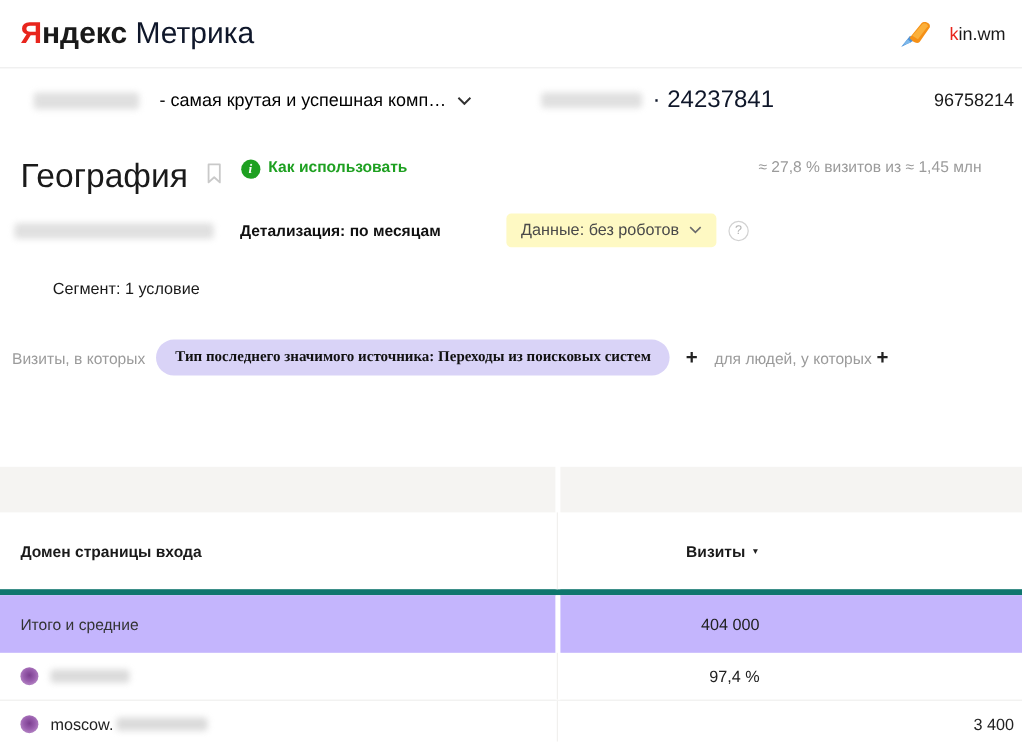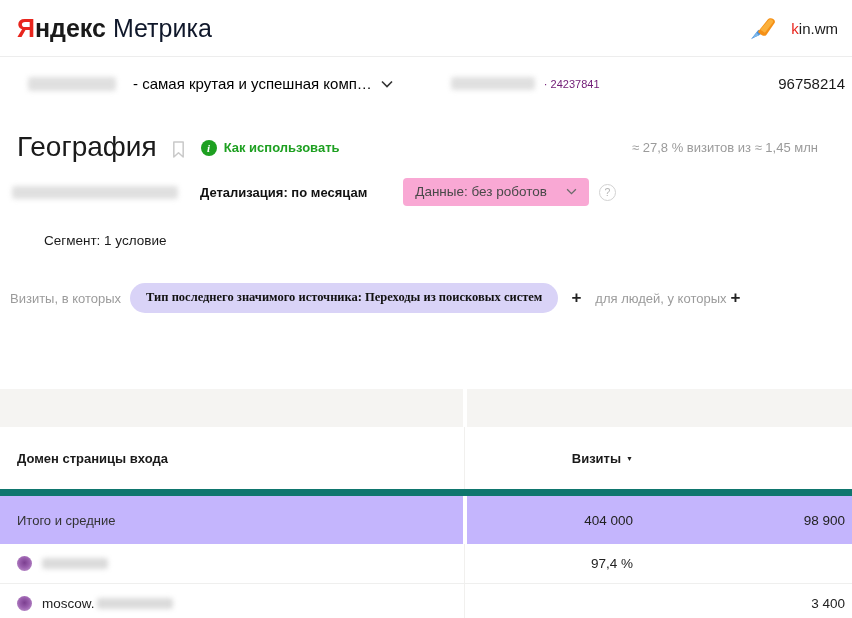--- a/index.html
+++ b/index.html
@@ -19,40 +19,40 @@
   .username .u-first { color:#e8251d; }
 
   
   .counterbar { height:53px; display:flex; align-items:center; padding:0 7px 0 28px; }
   .blur { display:inline-block; background:#c6c6c6; border-radius:3px;
     filter:blur(2.5px); opacity:.55; }
   .cb-name { width:88px; height:14px; margin-right:8px; }
   .cb-title { font-size:15px; color:#000; display:flex; align-items:center; gap:9px; cursor:pointer; }
   .chev { width:12px; height:8px; }
   .cb-domain { width:84px; height:13px; margin-left:58px; }
-  .cb-id { font-size:11px; color:#701a75; margin-left:9px; }
+  .cb-id { font-size:20px; color:#0f172a; margin-left:9px; }
   .cb-right { margin-left:auto; font-size:15px; color:#1a1a1a; }
 
   
-  .titlerow { margin-top:21px; padding:0 34px 0 17px; display:flex; align-items:center; }
+  .titlerow { margin-top:21px; padding:0 34px 0 17px; display:flex; }
   .page-title { font-size:28px; font-weight:400; color:#1a1a1a; }
   .bookmark { width:15px; height:19px; margin:4px 0 0 14px; cursor:pointer; }
   .info-dot { width:16px; height:16px; border-radius:50%; background:#1ea021; color:#fff;
     font:italic bold 11px "Liberation Serif", serif; line-height:16px; text-align:center;
     margin:2px 0 0 15px; }
   .howto { font-size:13px; font-weight:bold; color:#1ea021; margin-left:7px; cursor:pointer; }
   .sample-note { margin-left:auto; font-size:13px; color:#9b9b9b; }
 
   
   .filters { margin-top:15px; padding-left:12px; display:flex; align-items:center; }
   .date-blur { width:166px; height:13px; }
   .detail { font-size:13px; font-weight:bold; color:#111; margin-left:22px; cursor:pointer; }
-  .data-btn { margin-left:36px; background:#f9a8d4; border:none; border-radius:4px;
+  .data-btn { margin-left:55px; background:#fef9c3; border:none; border-radius:4px;
     padding:6px 12px 7px; font-family:inherit; font-size:13.5px; color:#494949;
-    display:flex; align-items:center; gap:19px; cursor:pointer; }
+    display:flex; align-items:center; gap:8px; cursor:pointer; }
   .data-btn .chev { width:11px; height:7px; }
   .help-dot { width:17px; height:17px; border-radius:50%; border:1px solid #d2d2d2;
     color:#b5b5b5; font-size:10.5px; line-height:15px; text-align:center; margin-left:10px; cursor:pointer; }
 
   
   .segment-label { margin-top:27px; padding-left:44px; font-size:13.5px; color:#1a1a1a; cursor:pointer; }
   .chiprow { margin-top:35px; padding-left:10px; display:flex; align-items:center; }
   .muted { font-size:13px; color:#9b9b9b; }
   .chip { background:#d9d3f7; border-radius:15px; padding:7px 16px 8px; margin:0 9px;
     font-size:12.5px; font-weight:bold; color:#111; cursor:pointer; white-space:nowrap;font-family:Liberation Serif, serif; }
@@ -63,21 +63,21 @@
   .table { margin-top:76px; }
   .trow { display:flex; }
   .lcell { width:463px; flex:none; display:flex; align-items:center; padding-left:17px; }
   .sep { width:4px; flex:none; background:#fff; }
   .row-white .sep { background:linear-gradient(#f1f0ee,#f1f0ee) 1px 0 / 1px 100% no-repeat #fff; }
   .rcell { flex:1; display:flex; align-items:center; }
   .col-visits { width:166px; text-align:right; }
   .col-visitors { flex:1; text-align:right; padding-right:7px; }
   .band { height:38px; }
   .band .lcell, .band .rcell { background:#f5f4f2; }
-  .thead { height:69px; border-bottom:7px solid #0f766e; }
+  .thead { height:69px; border-bottom:5px solid #0f766e; }
   .thead .lcell, .thead .col-visits, .thead .col-visitors { font-size:13px; font-weight:bold; color:#1a1a1a; }
   .thead .lcell, .thead .col-visits { cursor:pointer; }
   .sort-tri { font-size:7px; color:#222; margin-left:5px; vertical-align:2px; }
   .totals { height:48px; }
   .totals .lcell, .totals .rcell { background:#c4b5fd; }
   .totals .lcell { font-size:13px; color:#333; }
   .drow { height:39px; }
   .drow + .drow { border-top:1px solid #efefee; }
   .num { font-size:13.5px; color:#222; }
   .favicon { width:15px; height:15px; border-radius:50%; flex:none; margin-right:10px;
@@ -167,21 +167,20 @@
         <span>Визиты</span><span class="sort-tri">▼</span>
       </div>
     </div>
   </div>
 
   <div class="trow totals">
     <div class="lcell">Итого и средние</div>
     <div class="sep"></div>
     <div class="rcell">
       <div class="col-visits num">404 000</div>
-      <div class="col-visitors num">98 900</div>
     </div>
   </div>
 
   <div class="trow drow row-white">
     <div class="lcell">
       <span class="favicon"></span>
       <span class="domain">
         <span></span>
         <span class="blur dom-blur"></span>
       </span>

